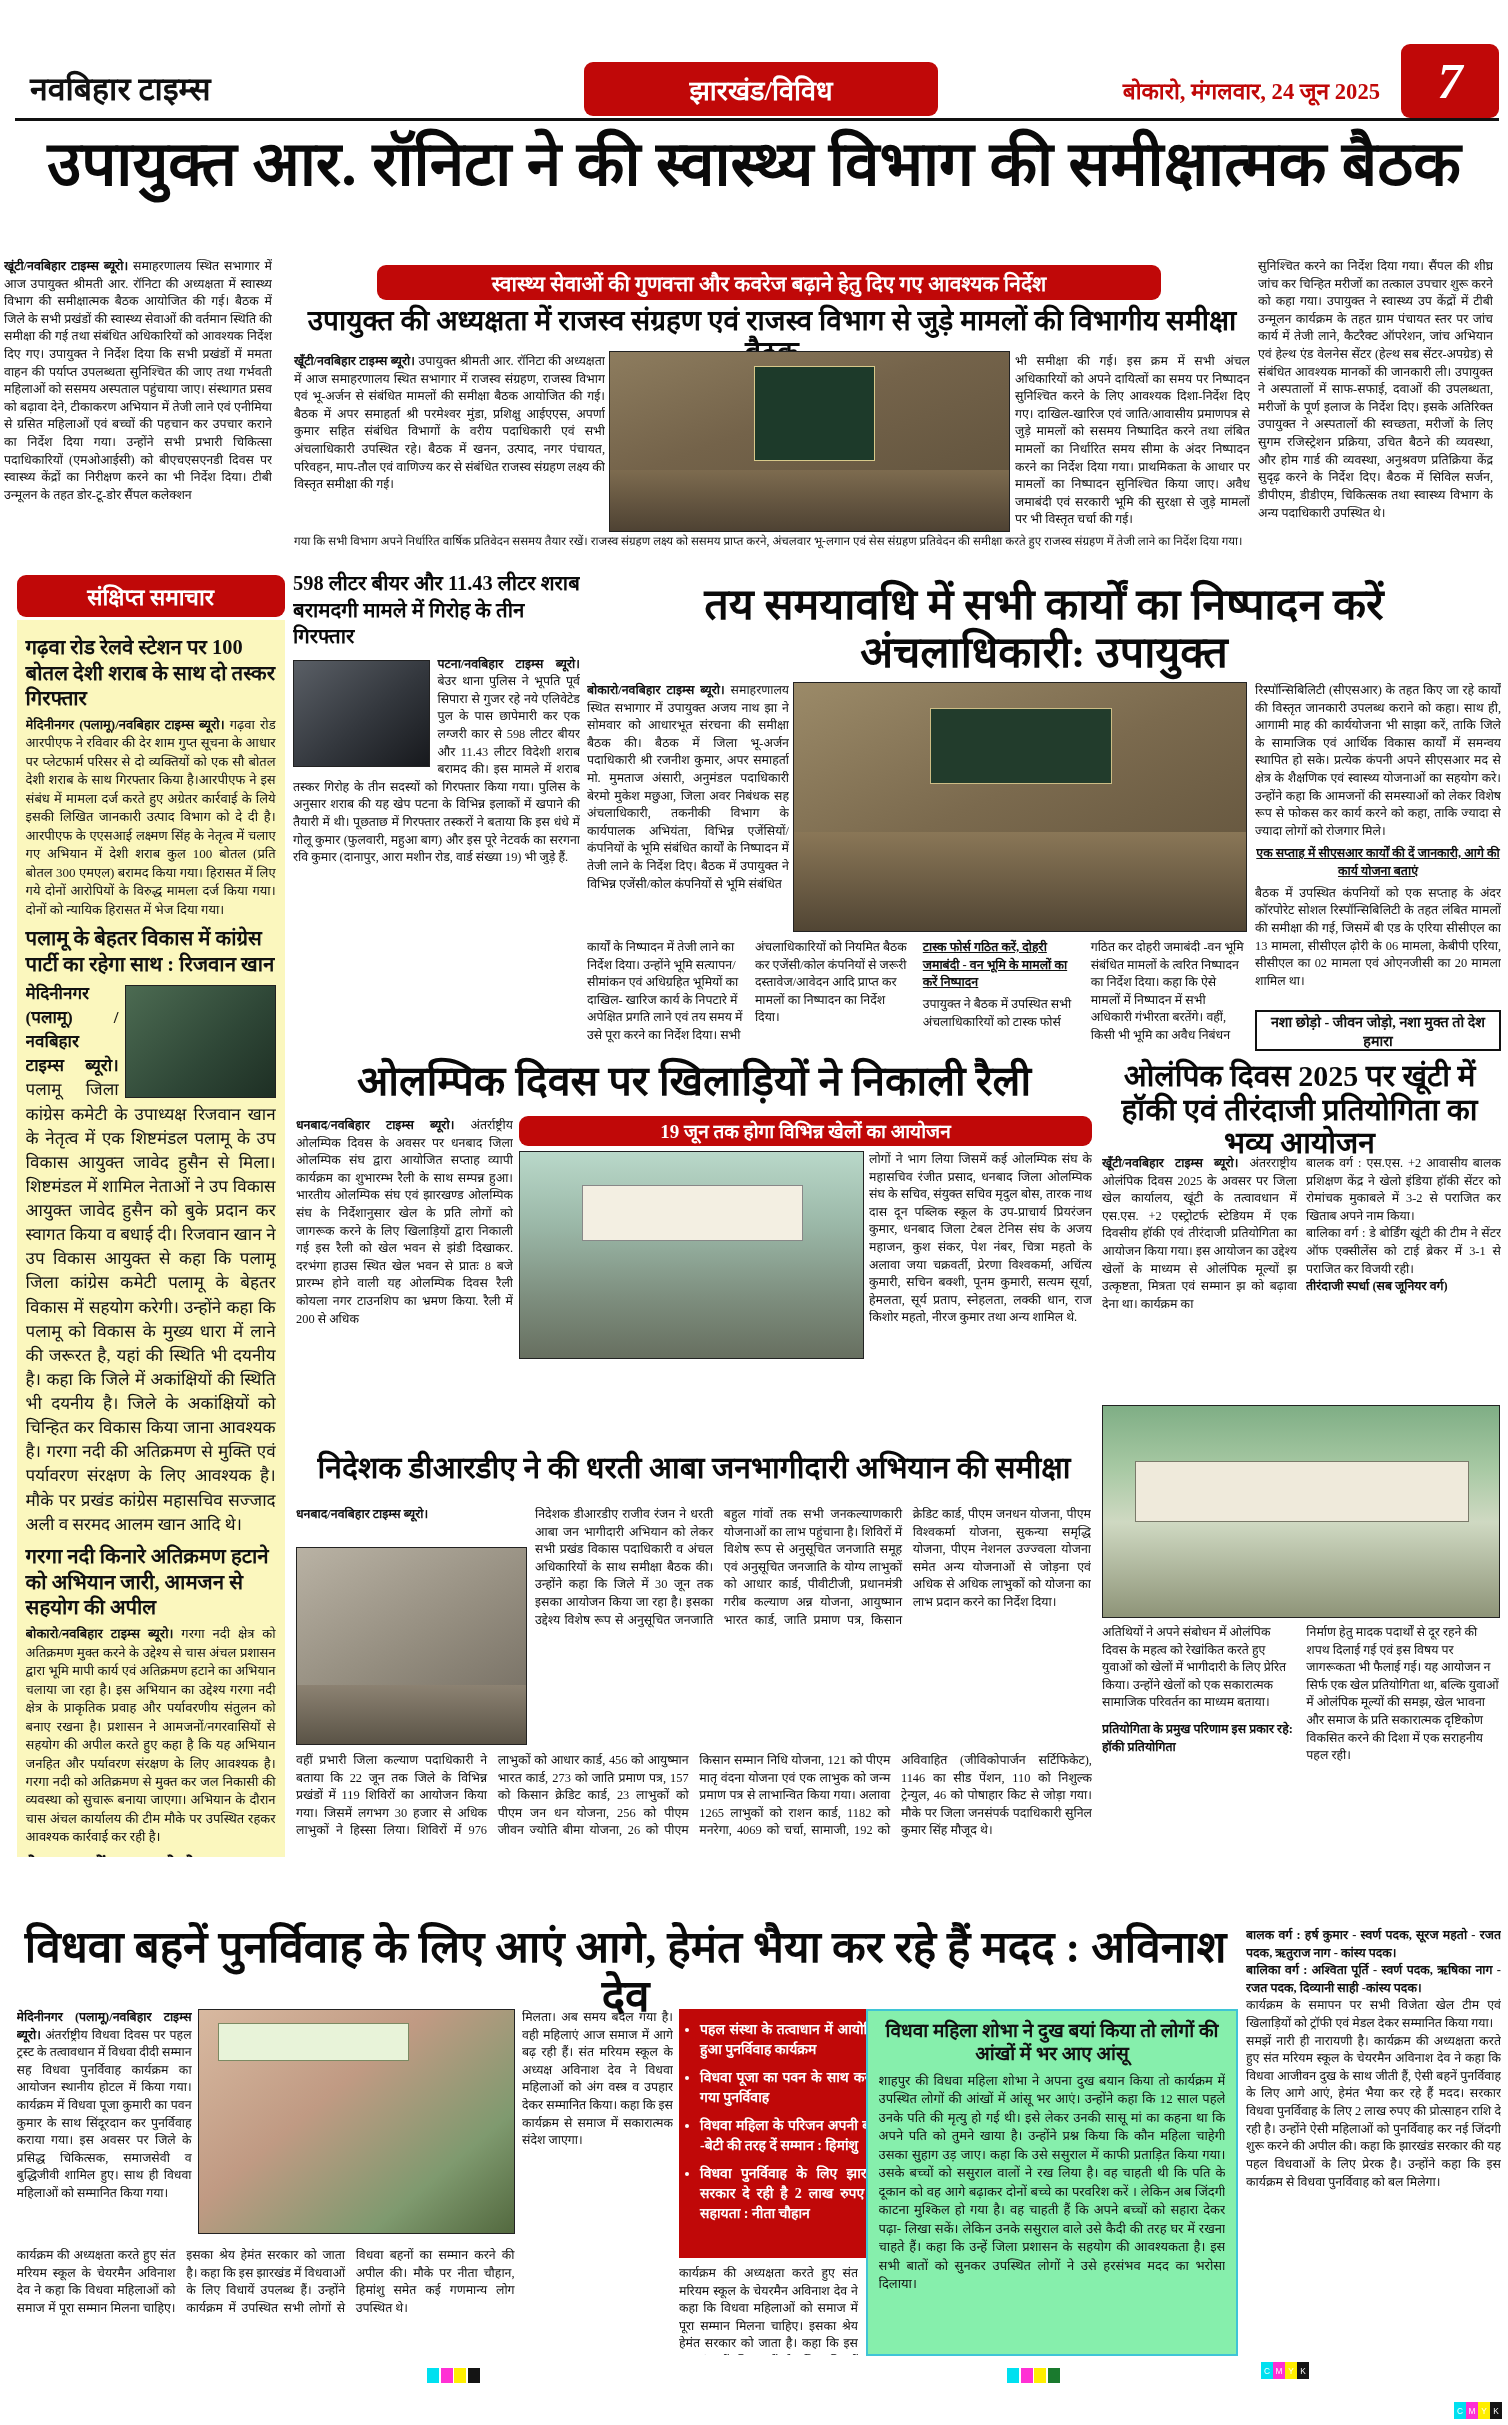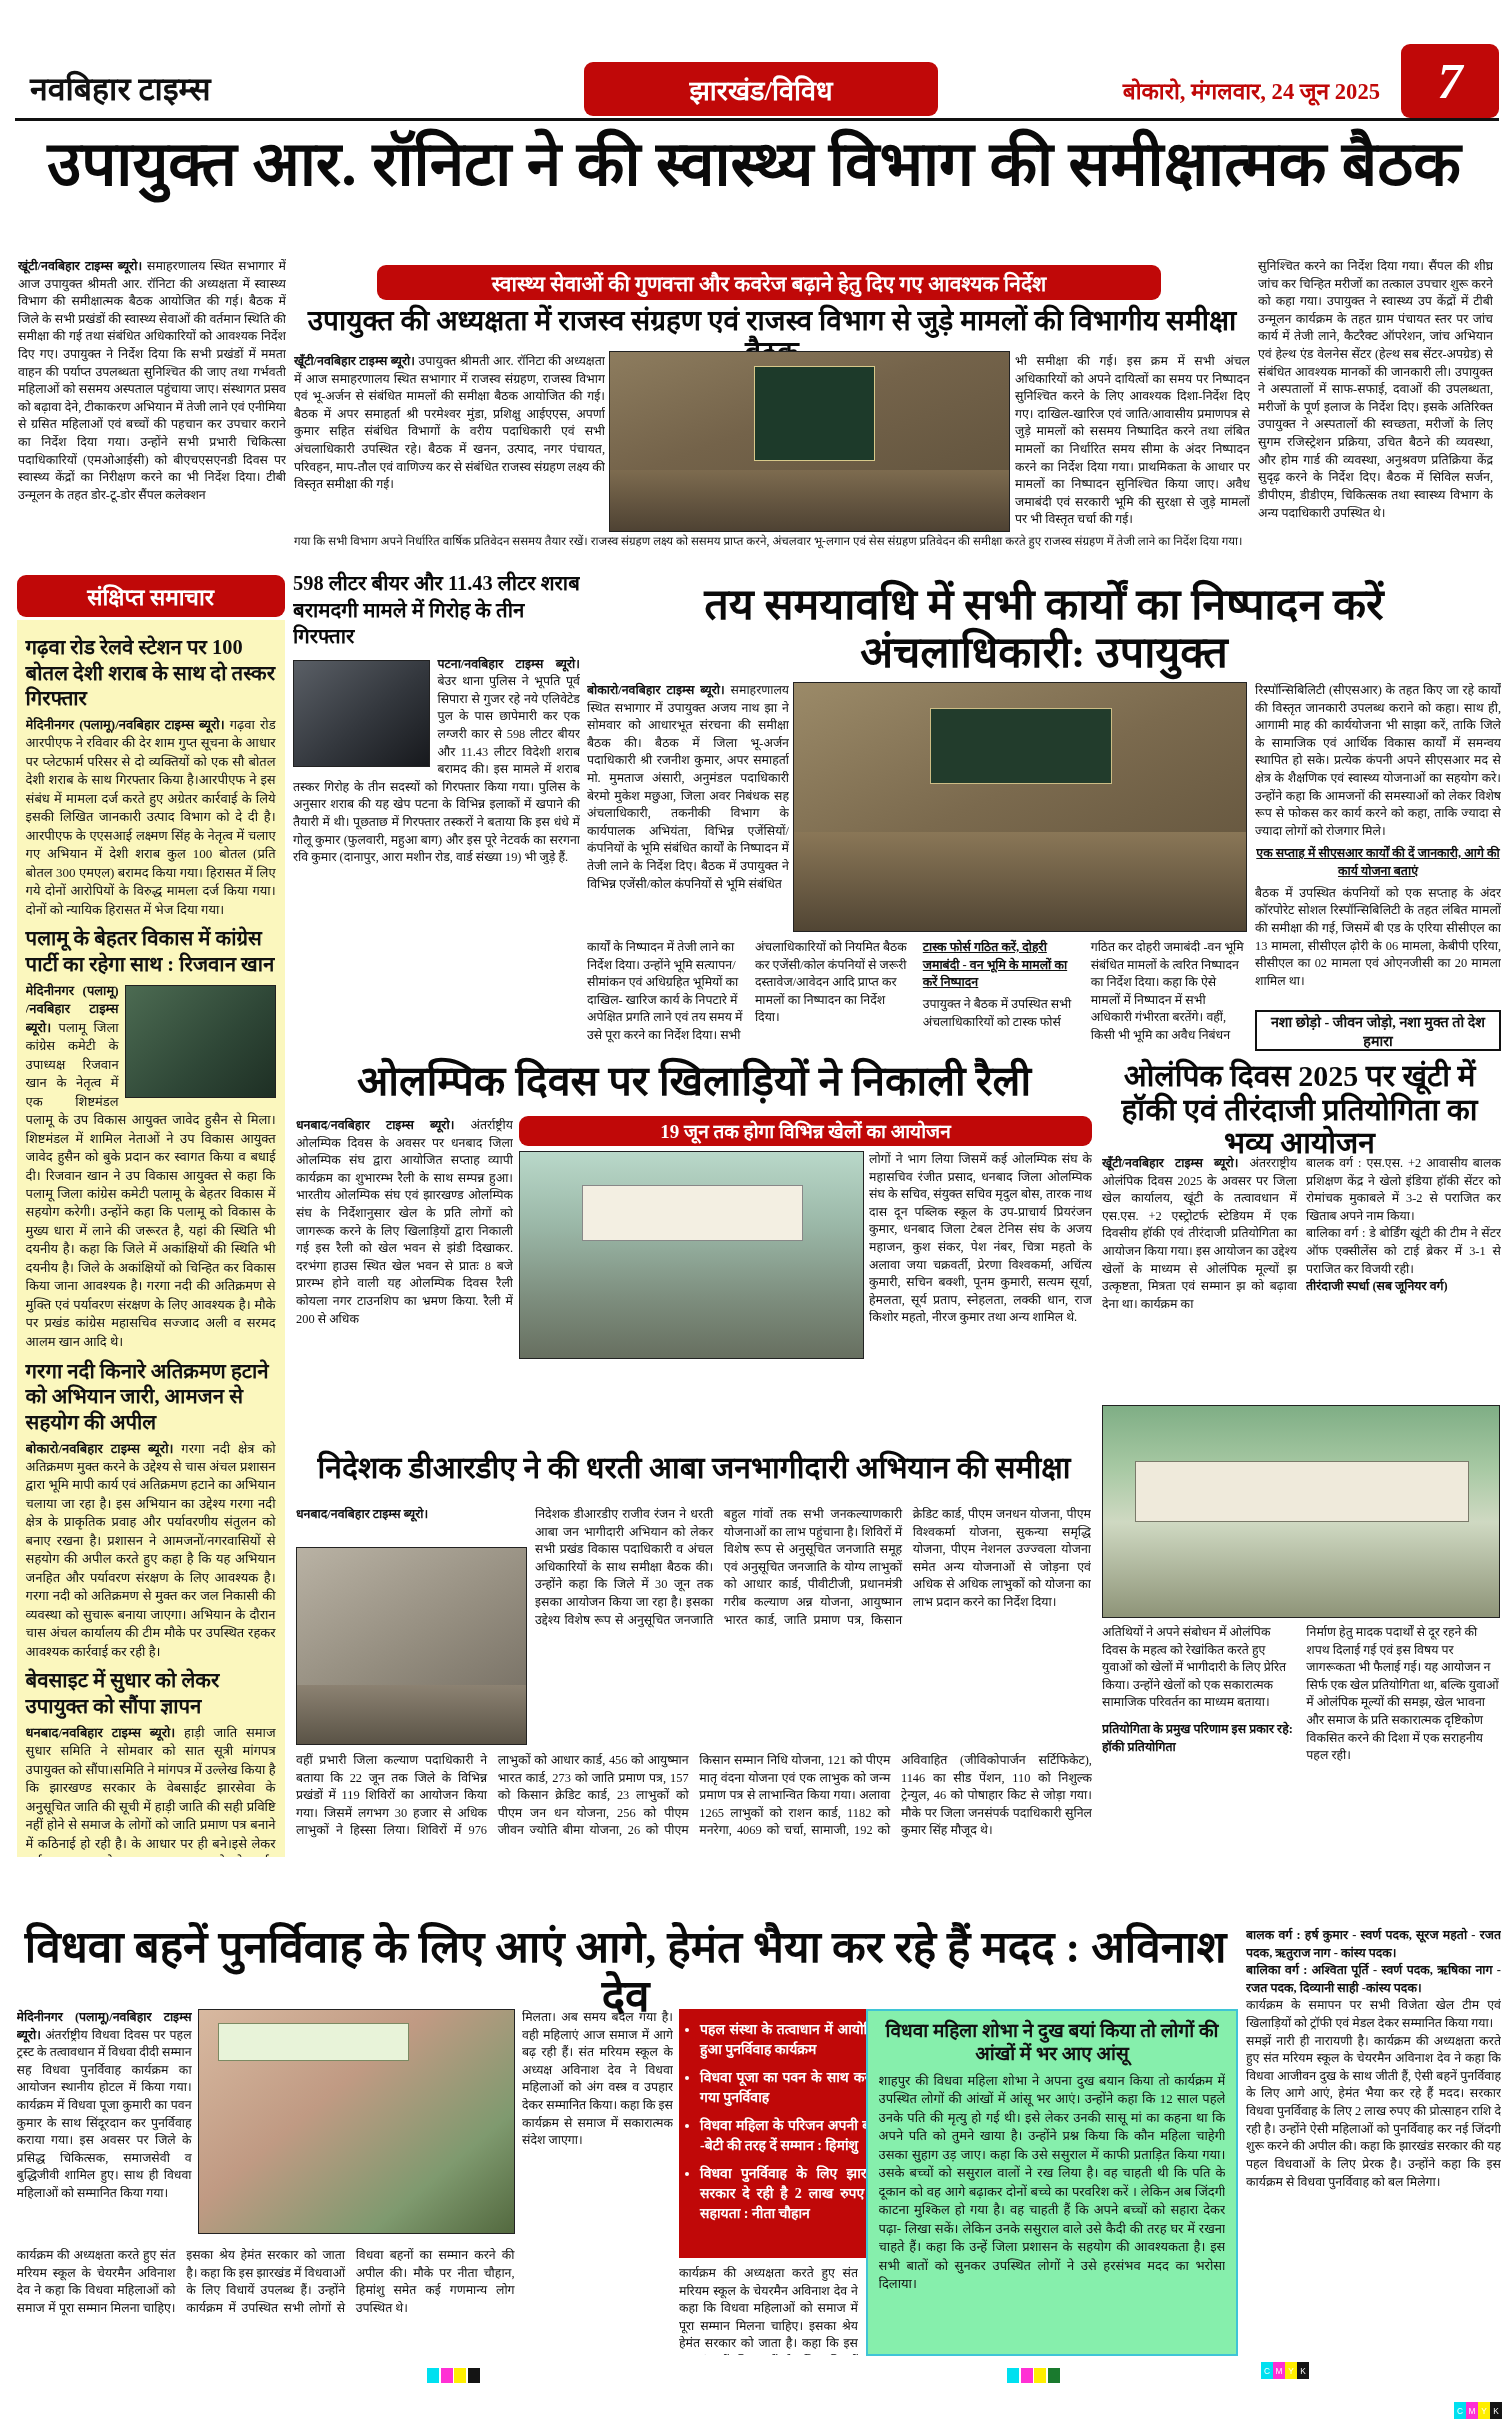--- a/index.html
+++ b/index.html
@@ -36,21 +36,21 @@
 <div id="page">
 
   <div class="abs" style="left:30px;top:66px;width:317px;height:47px;font-size:32px;font-weight:bold;">नवबिहार टाइम्स</div>
   <div class="abs redbar" style="left:584px;top:62px;width:354px;height:54px;font-size:27px;">झारखंड/विविध</div>
   <div class="abs" style="left:1048px;top:75px;width:332px;height:35px;font-size:22.6px;font-weight:bold;color:#c00808;text-align:right;">बोकारो, मंगलवार, 24 जून 2025</div>
   <div class="abs redbar" style="left:1401px;top:44px;width:98px;height:74px;font-size:50px;font-style:italic;">7</div>
   <div class="abs" style="left:15px;top:118px;width:1484px;height:3px;background:#111;"></div>
 
   <div class="abs headline ctr" style="left:15px;top:130px;width:1478px;height:113px;font-size:62px;">उपायुक्त आर. रॉनिटा ने की स्वास्थ्य विभाग की समीक्षात्मक बैठक</div>
 
-  <div class="abs body-txt jt" style="left:18px;top:258px;width:268px;height:302px;">
+  <div class="abs body-txt jt" style="left:4px;top:258px;width:268px;height:302px;">
     <span class="dateline">खूंटी/नवबिहार टाइम्स ब्यूरो।</span>
     <span>समाहरणालय स्थित सभागार में आज उपायुक्त श्रीमती आर. रॉनिटा की अध्यक्षता में स्वास्थ्य विभाग की समीक्षात्मक बैठक आयोजित की गई। बैठक में जिले के सभी प्रखंडों की स्वास्थ्य सेवाओं की वर्तमान स्थिति की समीक्षा की गई तथा संबंधित अधिकारियों को आवश्यक निर्देश दिए गए। उपायुक्त ने निर्देश दिया कि सभी प्रखंडों में ममता वाहन की पर्याप्त उपलब्धता सुनिश्चित की जाए तथा गर्भवती महिलाओं को ससमय अस्पताल पहुंचाया जाए। संस्थागत प्रसव को बढ़ावा देने, टीकाकरण अभियान में तेजी लाने एवं एनीमिया से ग्रसित महिलाओं एवं बच्चों की पहचान कर उपचार कराने का निर्देश दिया गया। उन्होंने सभी प्रभारी चिकित्सा पदाधिकारियों (एमओआईसी) को बीएचएसएनडी दिवस पर स्वास्थ्य केंद्रों का निरीक्षण करने का भी निर्देश दिया। टीबी उन्मूलन के तहत डोर-टू-डोर सैंपल कलेक्शन</span>
   </div>
   <div class="abs body-txt jt" style="left:1258px;top:258px;width:235px;height:302px;">सुनिश्चित करने का निर्देश दिया गया। सैंपल की शीघ्र जांच कर चिन्हित मरीजों का तत्काल उपचार शुरू करने को कहा गया। उपायुक्त ने स्वास्थ्य उप केंद्रों में टीबी उन्मूलन कार्यक्रम के तहत ग्राम पंचायत स्तर पर जांच कार्य में तेजी लाने, कैटरैक्ट ऑपरेशन, जांच अभियान एवं हेल्थ एंड वेलनेस सेंटर (हेल्थ सब सेंटर-अपग्रेड) से संबंधित आवश्यक मानकों की जानकारी ली। उपायुक्त ने अस्पतालों में साफ-सफाई, दवाओं की उपलब्धता, मरीजों के पूर्ण इलाज के निर्देश दिए। इसके अतिरिक्त उपायुक्त ने अस्पतालों की स्वच्छता, मरीजों के लिए सुगम रजिस्ट्रेशन प्रक्रिया, उचित बैठने की व्यवस्था, और होम गार्ड की व्यवस्था, अनुश्रवण प्रतिक्रिया केंद्र सुदृढ़ करने के निर्देश दिए। बैठक में सिविल सर्जन, डीपीएम, डीडीएम, चिकित्सक तथा स्वास्थ्य विभाग के अन्य पदाधिकारी उपस्थित थे।</div>
 
   <div class="abs redbar" style="left:377px;top:265px;width:784px;height:35px;font-size:21px;">स्वास्थ्य सेवाओं की गुणवत्ता और कवरेज बढ़ाने हेतु दिए गए आवश्यक निर्देश</div>
 
   <div class="abs headline ctr" style="left:293px;top:305px;width:958px;height:42px;font-size:28px;">उपायुक्त की अध्यक्षता में राजस्व संग्रहण एवं राजस्व विभाग से जुड़े मामलों की विभागीय समीक्षा बैठक</div>
   <div class="abs body-txt jt" style="left:294px;top:353px;width:311px;height:176px;">
     <span class="dateline">खूँटी/नवबिहार टाइम्स ब्यूरो।</span>
@@ -69,21 +69,21 @@
     <div>
       <div class="brief-head">गढ़वा रोड रेलवे स्टेशन पर 100 बोतल देशी शराब के साथ दो तस्कर गिरफ्तार</div>
       <div class="body-txt jt" style="font-size:13px;">
         <span class="dateline">मेदिनीनगर (पलामू)/नवबिहार टाइम्स ब्यूरो।</span>
         <span>गढ़वा रोड आरपीएफ ने रविवार की देर शाम गुप्त सूचना के आधार पर प्लेटफार्म परिसर से दो व्यक्तियों को एक सौ बोतल देशी शराब के साथ गिरफ्तार किया है।आरपीएफ ने इस संबंध में मामला दर्ज करते हुए अग्रेतर कार्रवाई के लिये इसकी लिखित जानकारी उत्पाद विभाग को दे दी है। आरपीएफ के एएसआई लक्ष्मण सिंह के नेतृत्व में चलाए गए अभियान में देशी शराब कुल 100 बोतल (प्रति बोतल 300 एमएल) बरामद किया गया। हिरासत में लिए गये दोनों आरोपियों के विरुद्ध मामला दर्ज किया गया। दोनों को न्यायिक हिरासत में भेज दिया गया।</span>
       </div>
     </div>
 
     <div>
       <div class="brief-head">पलामू के बेहतर विकास में कांग्रेस पार्टी का रहेगा साथ : रिजवान खान</div>
-      <div class="body-txt jt" style="font-size:13px;">
+      <div class="body-txt jt" style="font-size:17px;">
         <span class="photo" style="float:right;width:151px;height:113px;margin:3px 0 4.5px 6px;display:block;background:linear-gradient(135deg,#4c6b52,#2e4636 60%,#1e2f24);"></span>
         <span class="dateline">मेदिनीनगर (पलामू) /नवबिहार टाइम्स ब्यूरो।</span>
         <span>पलामू जिला कांग्रेस कमेटी के उपाध्यक्ष रिजवान खान के नेतृत्व में एक शिष्टमंडल पलामू के उप विकास आयुक्त जावेद हुसैन से मिला। शिष्टमंडल में शामिल नेताओं ने उप विकास आयुक्त जावेद हुसैन को बुके प्रदान कर स्वागत किया व बधाई दी। रिजवान खान ने उप विकास आयुक्त से कहा कि पलामू जिला कांग्रेस कमेटी पलामू के बेहतर विकास में सहयोग करेगी। उन्होंने कहा कि पलामू को विकास के मुख्य धारा में लाने की जरूरत है, यहां की स्थिति भी दयनीय है। कहा कि जिले में अकांक्षियों की स्थिति भी दयनीय है। जिले के अकांक्षियों को चिन्हित कर विकास किया जाना आवश्यक है। गरगा नदी की अतिक्रमण से मुक्ति एवं पर्यावरण संरक्षण के लिए आवश्यक है। मौके पर प्रखंड कांग्रेस महासचिव सज्जाद अली व सरमद आलम खान आदि थे।</span>
       </div>
     </div>
 
     <div>
       <div class="brief-head">गरगा नदी किनारे अतिक्रमण हटाने को अभियान जारी, आमजन से सहयोग की अपील</div>
       <div class="body-txt jt" style="font-size:13px;">
         <span class="dateline">बोकारो/नवबिहार टाइम्स ब्यूरो।</span>

